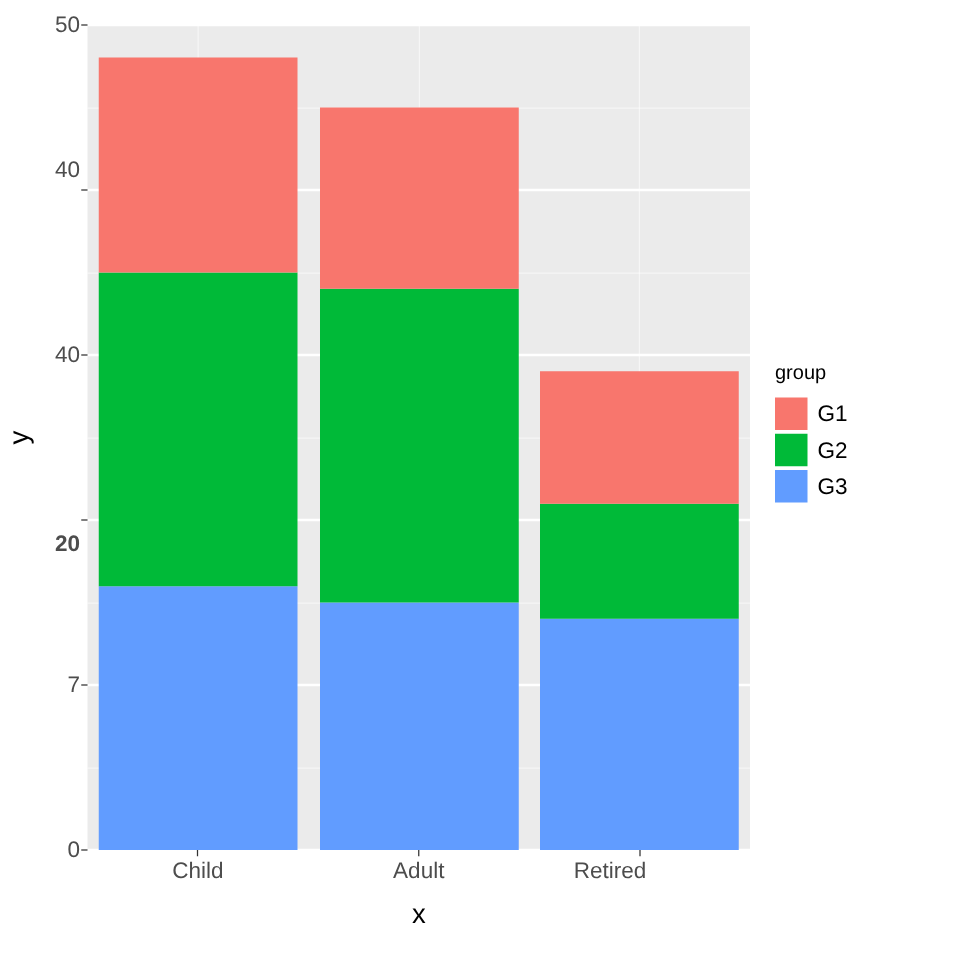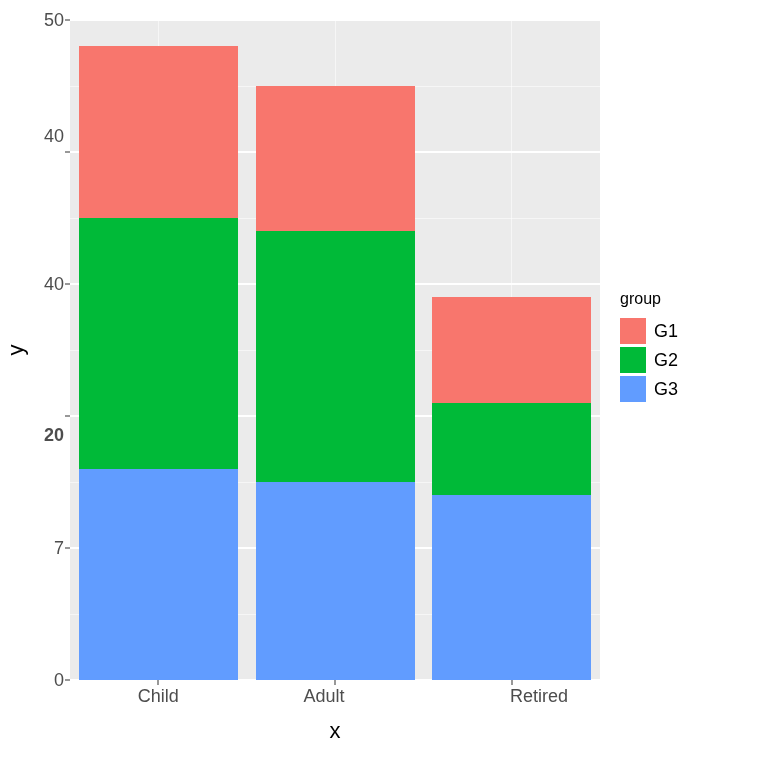--- a/index.html
+++ b/index.html
@@ -182,17 +182,17 @@
     <div class="ytick" style="top: 435px; font-weight: bold;">20</div>
     <div class="ytm" style="top: 416px;"></div>
     <div class="ytick" style="top: 284px;">40</div>
     <div class="ytm" style="top: 284px;"></div>
     <div class="ytick" style="top: 136px;">40</div>
     <div class="ytm" style="top: 152px;"></div>
     <div class="ytick" style="top: 20px;">50</div>
     <div class="ytm" style="top: 20px;"></div>
     <div class="xtick" style="left: 158.333px;">Child</div>
     <div class="xtm" style="left: 158.333px;"></div>
-    <div class="xtick" style="left: 324px;">Adult</div>
+    <div class="xtick" style="left: 335px;">Adult</div>
     <div class="xtm" style="left: 335px;"></div>
-    <div class="xtick" style="left: 539px; text-align: center;">Retired</div>
+    <div class="xtick" style="left: 488px; text-align: center;">Retired</div>
     <div class="xtm" style="left: 511.667px;"></div>
   </div>
 
 </body></html>

